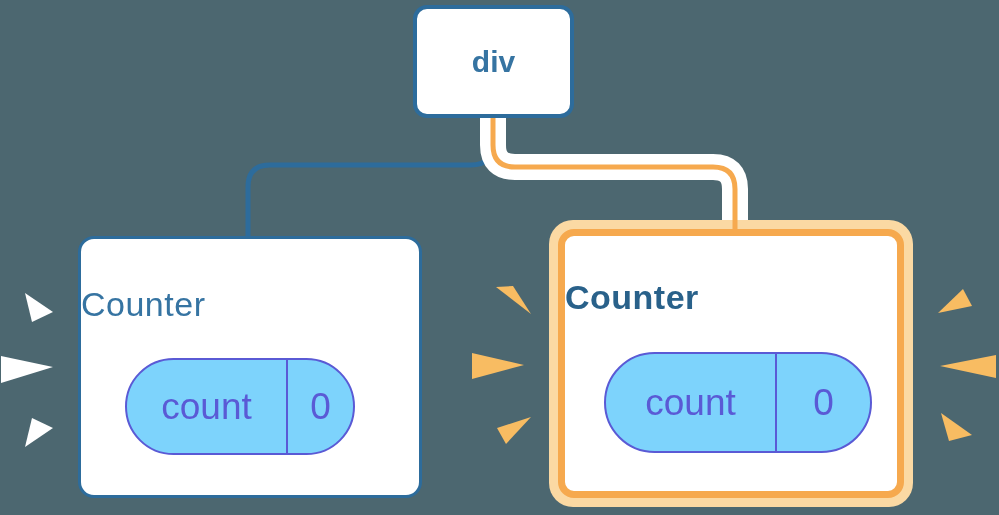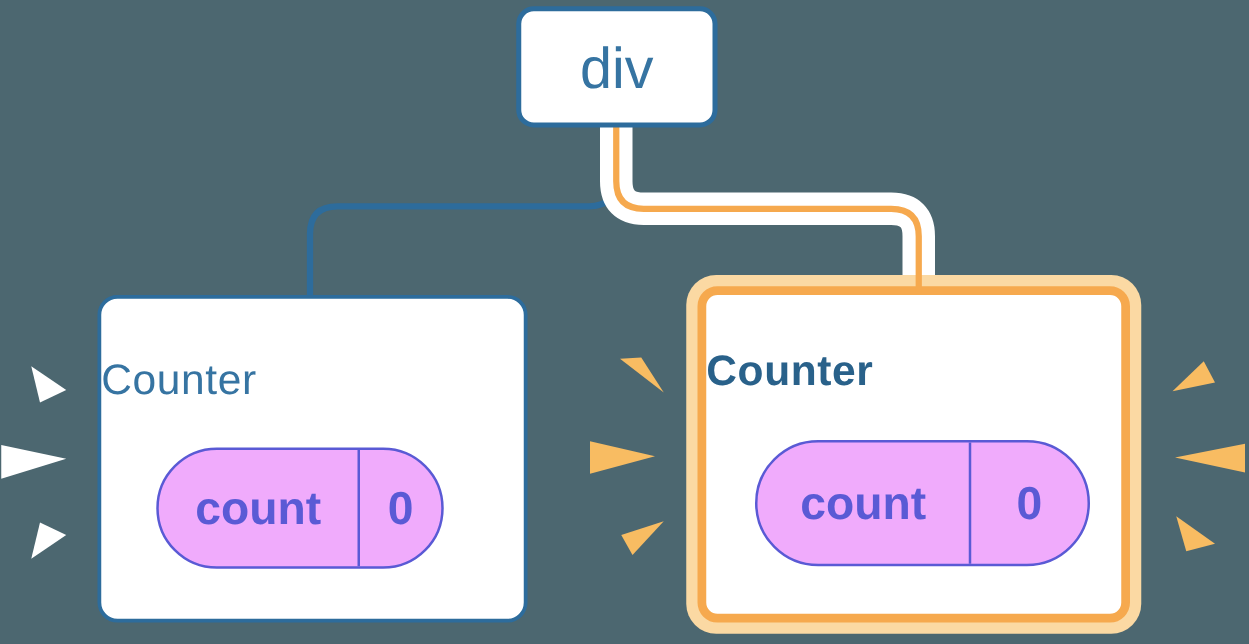--- a/index.html
+++ b/index.html
@@ -23,24 +23,24 @@
   .stage{position:relative;width:999px;height:515px;background:var(--c-bg);}
   svg.layer{position:absolute;left:0;top:0;width:999px;height:515px;pointer-events:none;}
 
   .edge-blue{stroke:var(--c-blue);stroke-width:5;fill:none;}
   .edge-casing{stroke:#ffffff;stroke-width:26;fill:none;}
   .edge-orange{stroke:var(--c-orange);stroke-width:5;fill:none;}
 
   .node{position:absolute;background:var(--c-node_fill);}
 
   .root-node{
-    left:413px;top:5px;width:161px;height:97px;
+    left:413px;top:5px;width:161px;height:113px;
     border:4px solid var(--c-blue);border-radius:14px;
     display:flex;align-items:center;justify-content:center;
-    font-size:46px;font-weight:400;color:var(--c-blue_text);
+    font-size:30px;font-weight:700;color:var(--c-blue_text);
   }
 
   .counter-left{
     left:78px;top:236px;width:344px;height:262px;
     border:3px solid var(--c-blue);border-radius:16px;
   }
 
   .halo{
     position:absolute;left:549px;top:220px;width:364px;height:287px;
     background:var(--c-orange_light);border-radius:24px;
@@ -53,24 +53,24 @@
 
   .title{
     font-size:34px;font-weight:500;color:var(--c-blue_text);
     letter-spacing:.5px;
   }
   .counter-left .title{margin-top:46px;}
   .halo-inner .title{margin-top:42px;font-weight:700;color:var(--c-blue_bold);}
 
   .pill{
     position:absolute;display:flex;
-    background:#f0abfc;
+    background:#7dd3fc;
     border:2px solid var(--c-indigo);
     color:var(--c-indigo);
-    font-size:37px;font-weight:700;
+    font-size:37px;font-weight:400;
   }
   .pill-left{left:125px;top:358px;width:230px;height:97px;border-radius:49px;}
   .pill-right{left:604px;top:352px;width:268px;height:101px;border-radius:51px;}
   .pill-key{
     display:flex;align-items:center;justify-content:center;
     border-right:2px solid var(--c-indigo);
   }
   .pill-left .pill-key{width:161px;}
   .pill-right .pill-key{width:171px;}
   .pill-val{flex:1;display:flex;align-items:center;justify-content:center;}

